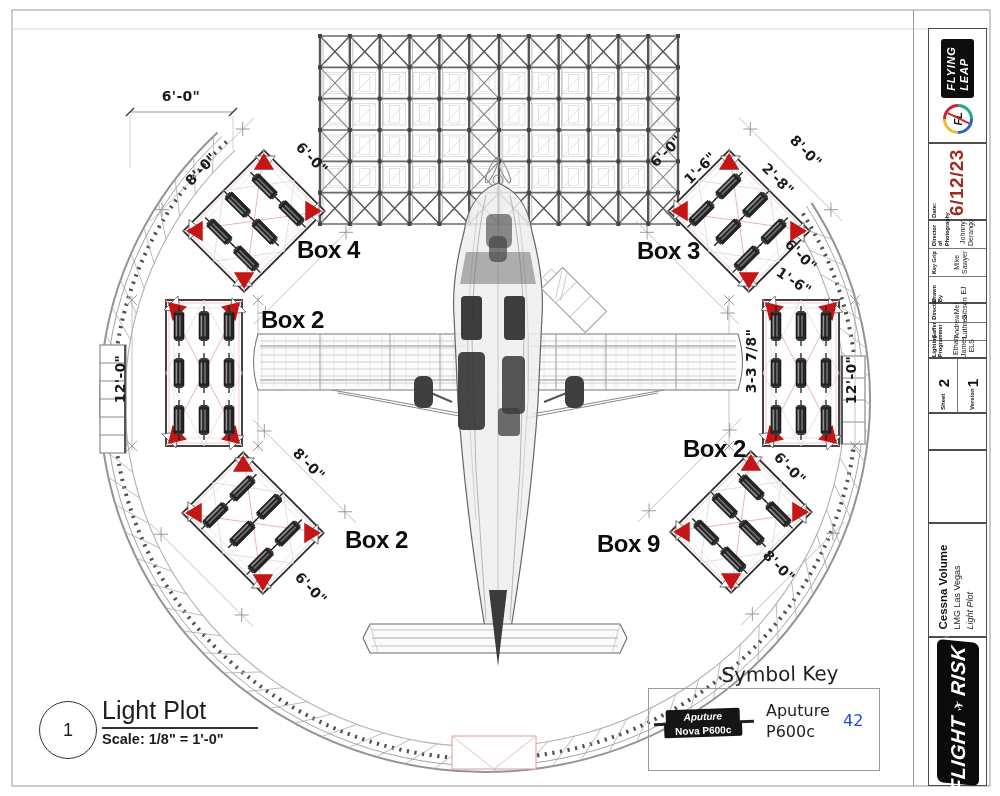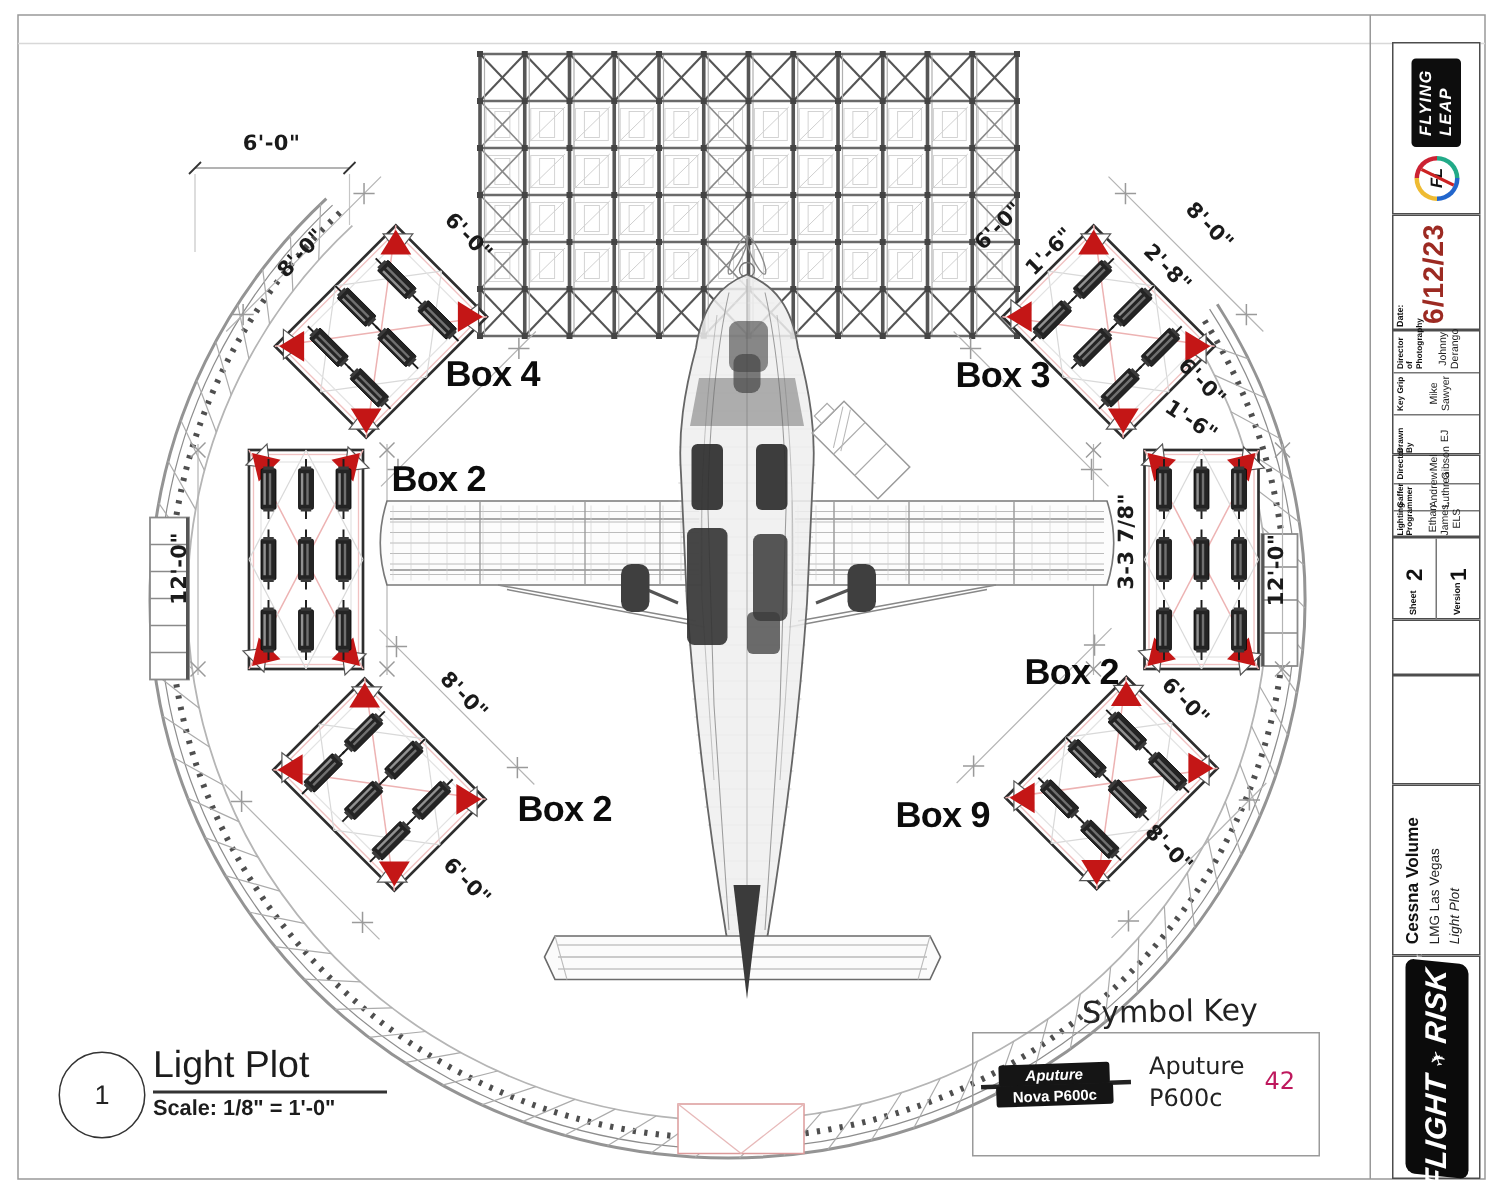--- a/index.html
+++ b/index.html
@@ -20,21 +20,21 @@
   .co-body{position:absolute;left:66px;top:0;width:156px;}
   .co-title{font-size:25px;color:#1c1c1c;border-bottom:2px solid #333;padding-bottom:2px;}
   .co-scale{font-size:14.5px;font-weight:bold;color:#1c1c1c;margin-top:2px;}
   
   .skey-title{position:absolute;left:690px;top:662px;width:180px;text-align:center;
               font-family:"DejaVu Sans",sans-serif;font-size:20px;color:#222;transform:rotate(-1deg);}
   .skey-box{position:absolute;left:648px;top:688px;width:230px;height:81px;border:1.5px solid #9a9a9a;background:transparent;}
   .skey-name{position:absolute;left:766px;top:700px;font-family:"DejaVu Sans",sans-serif;
              font-size:16px;color:#222;line-height:21px;}
   .skey-count{position:absolute;left:843px;top:711px;font-family:"DejaVu Sans",sans-serif;
-              font-size:16px;color:#be185d;}
+              font-size:16px;color:#1d4ed8;}
   
   .plot-border{position:absolute;left:913px;top:10px;height:776px;border-left:1px solid #999;}
   .tbcell{position:absolute;left:928px;width:59px;border:1px solid #4d4d4d;background:#fff;box-sizing:border-box;overflow:visible;}
   .rot{position:absolute;transform:rotate(-90deg);box-sizing:border-box;}
   .flwrap{display:flex;align-items:center;justify-content:center;gap:6px;height:100%;}
   .flbadge{width:30px;height:30px;border-radius:50%;position:relative;flex:0 0 auto;
            background:conic-gradient(#c23 0 90deg,#2a8 90deg 180deg,#26c 180deg 270deg,#eb3 270deg 360deg);}
   .flbadge .in{position:absolute;inset:3px;background:#fff;border-radius:50%;display:flex;
                align-items:center;justify-content:center;font-weight:900;font-style:italic;
                font-size:11px;color:#111;overflow:hidden;}

